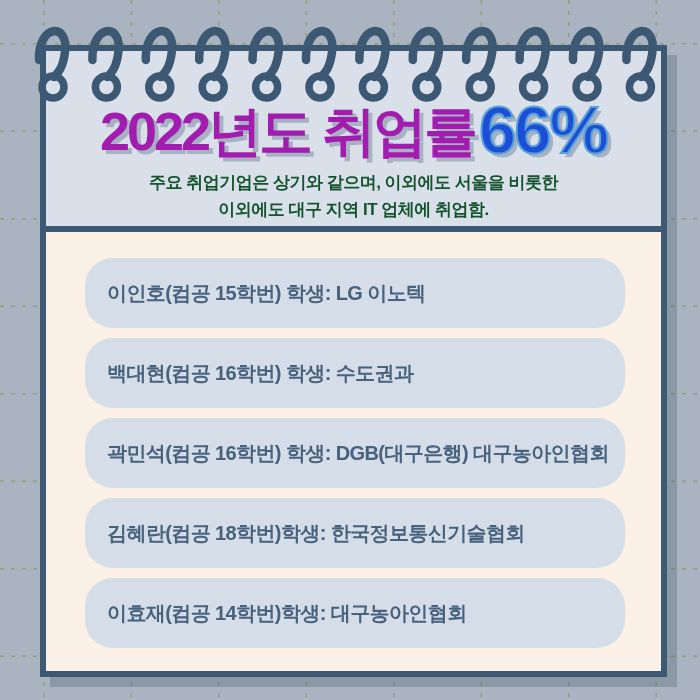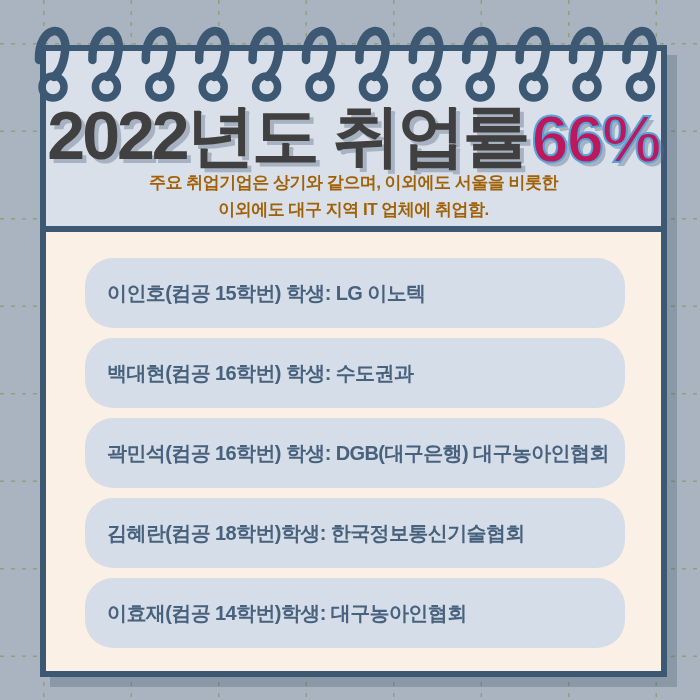--- a/index.html
+++ b/index.html
@@ -18,33 +18,33 @@
   }
   .page-header{
     position:relative;height:175px;background:#d9e0ea;
     border-bottom:6px solid #3c5873;
   }
   .title-row{
     position:absolute;left:0;top:40px;width:100%;
     text-align:center;white-space:nowrap;
   }
   .title-main{
-    font-weight:bold;font-size:68px;letter-spacing:-3px;color:#404040;
+    font-weight:bold;font-size:54px;letter-spacing:-3px;color:#a21caf;
     text-shadow:4px 4px 0 rgba(90,110,135,0.40);
   }
   .title-pct{
-    font-weight:bold;font-size:67px;letter-spacing:-2px;color:#be185d;
+    font-weight:bold;font-size:67px;letter-spacing:-2px;color:#1d4ed8;
     -webkit-text-stroke:2px #55a3d8;
     text-shadow:4px 4px 0 rgba(90,110,135,0.40);
     margin-left:4px;vertical-align:-3px;
   }
   .subtitle{
     position:absolute;left:0;top:118px;width:100%;
     text-align:center;font-weight:bold;font-size:17px;line-height:27px;
-    color:#a16207;letter-spacing:-0.5px;
+    color:#14532d;letter-spacing:-0.5px;
   }
   
   .page-content{
     position:absolute;left:0;top:187px;right:0;bottom:0;
     background:#faf0e6;
   }
   .emp-card{
     position:absolute;left:39px;width:540px;height:70px;
     background:#d4dde8;border-radius:28px;
     display:flex;align-items:center;

